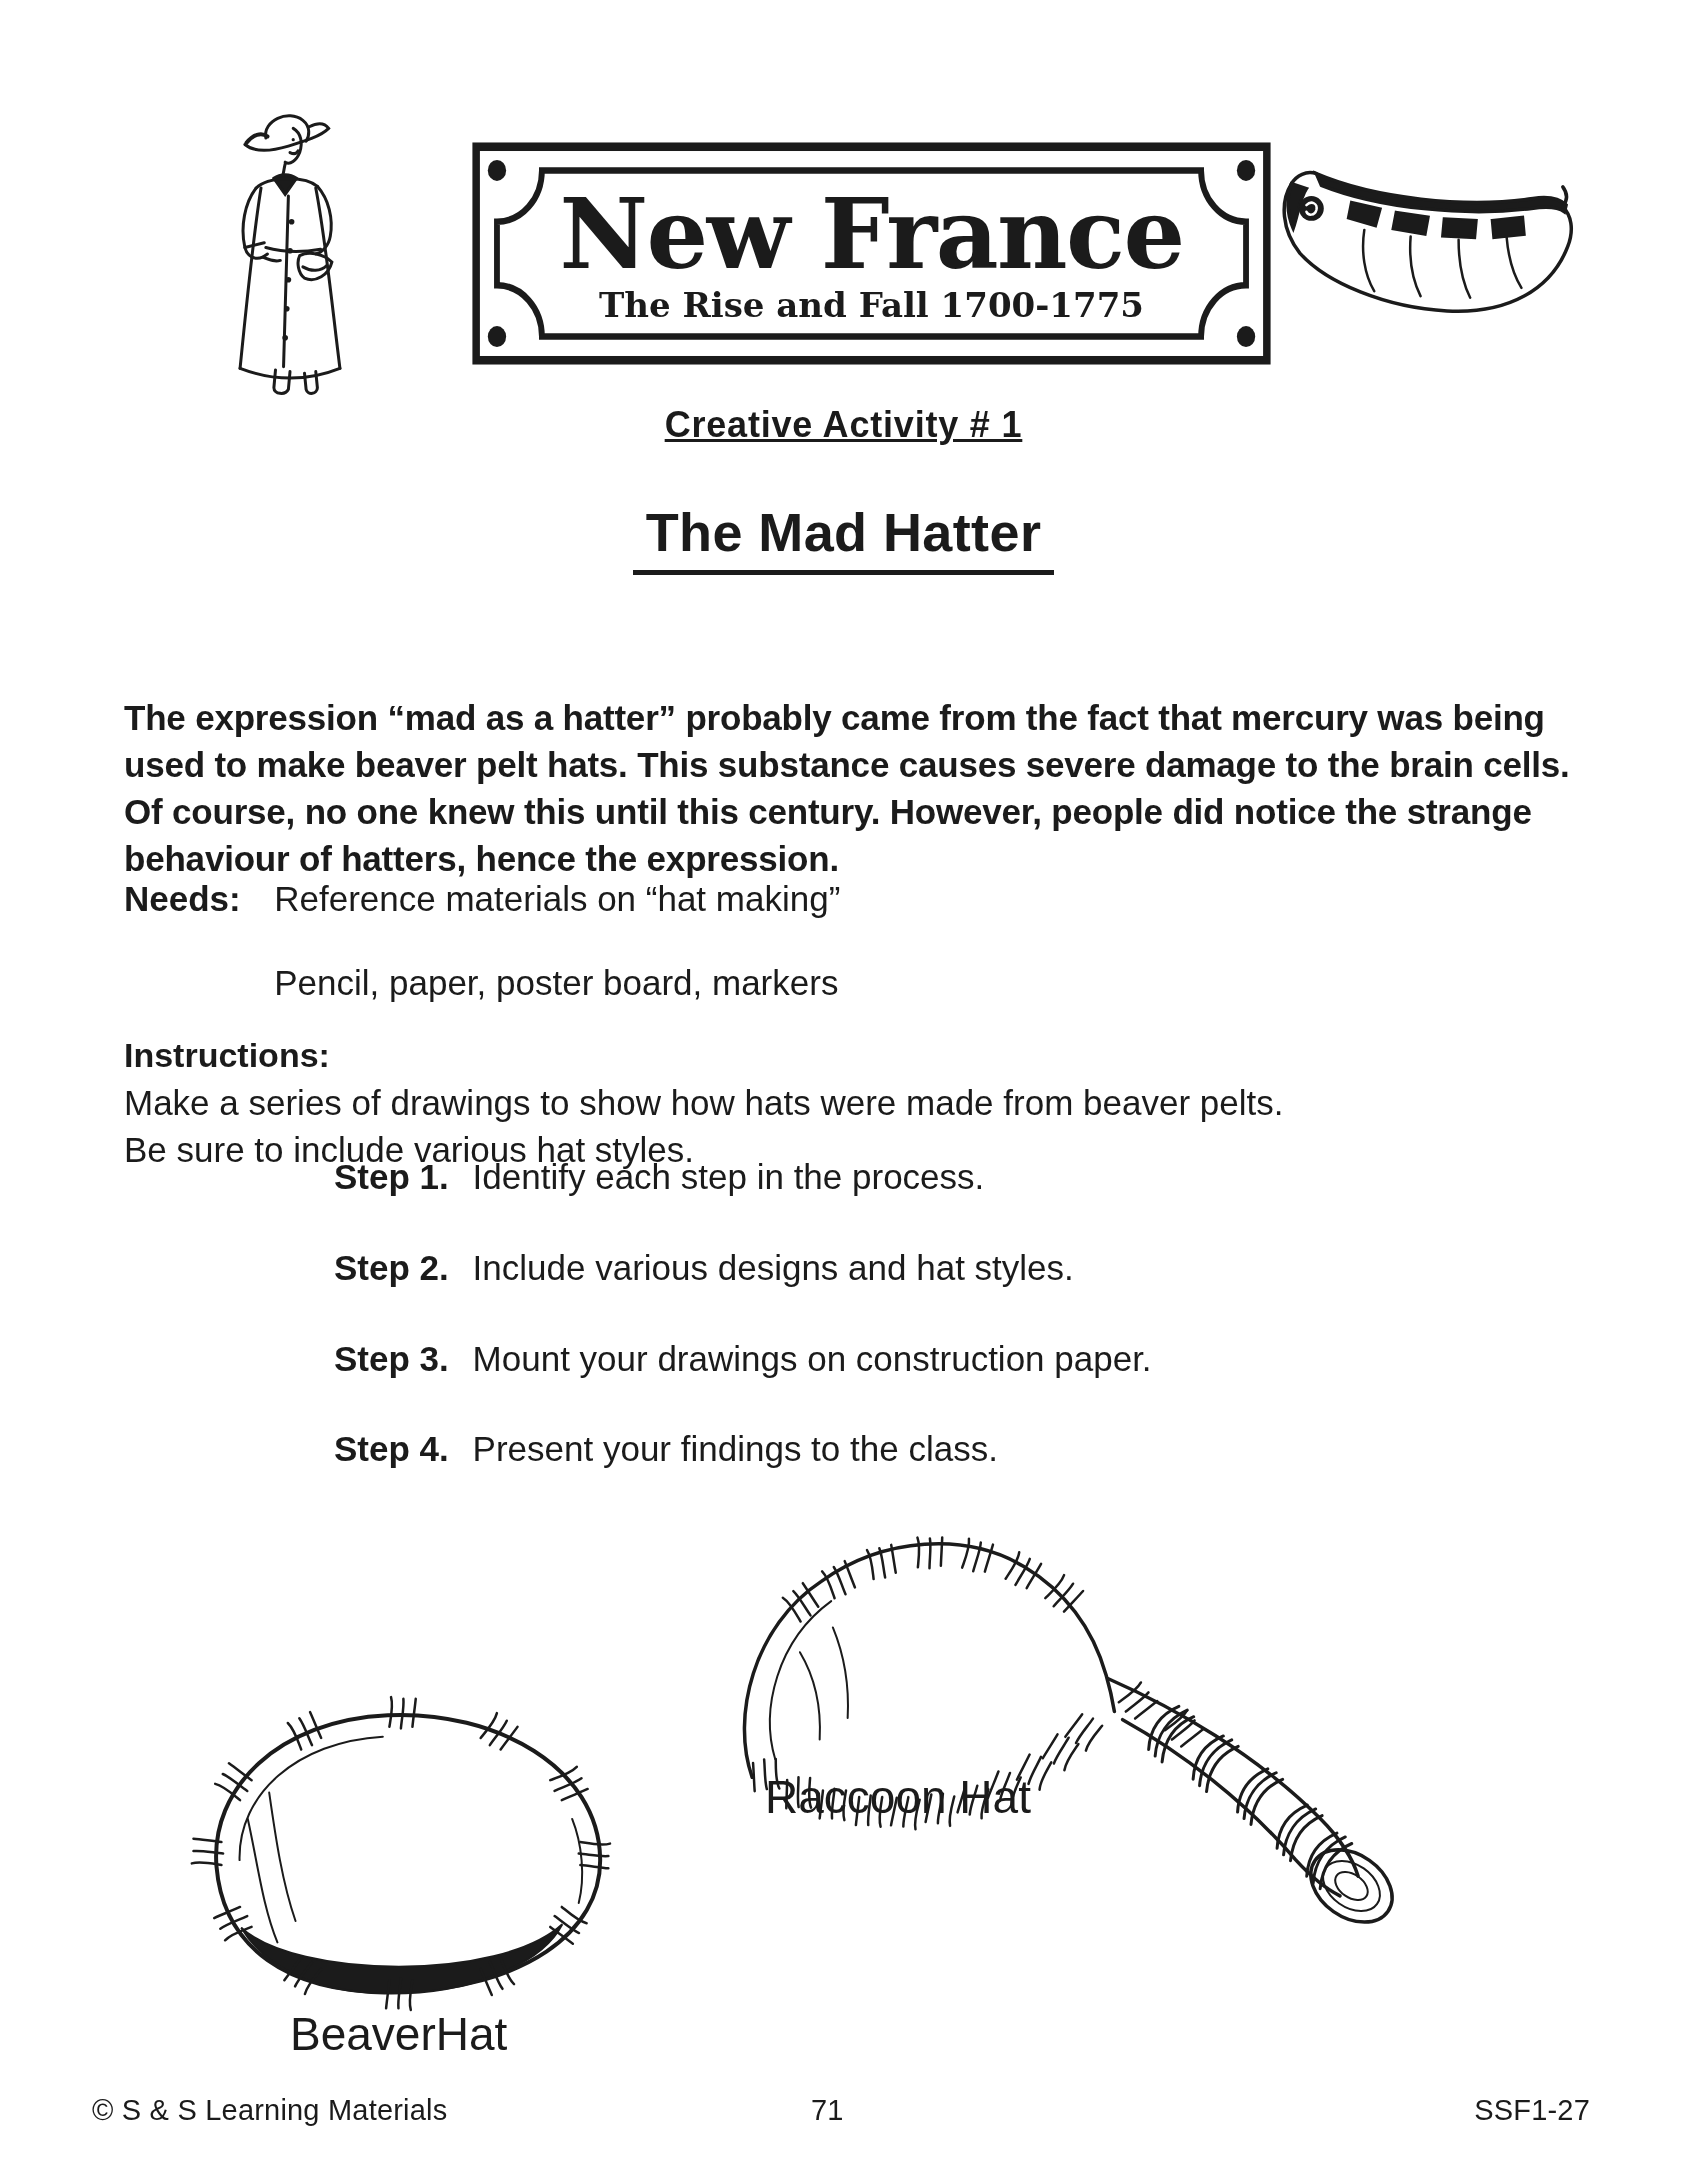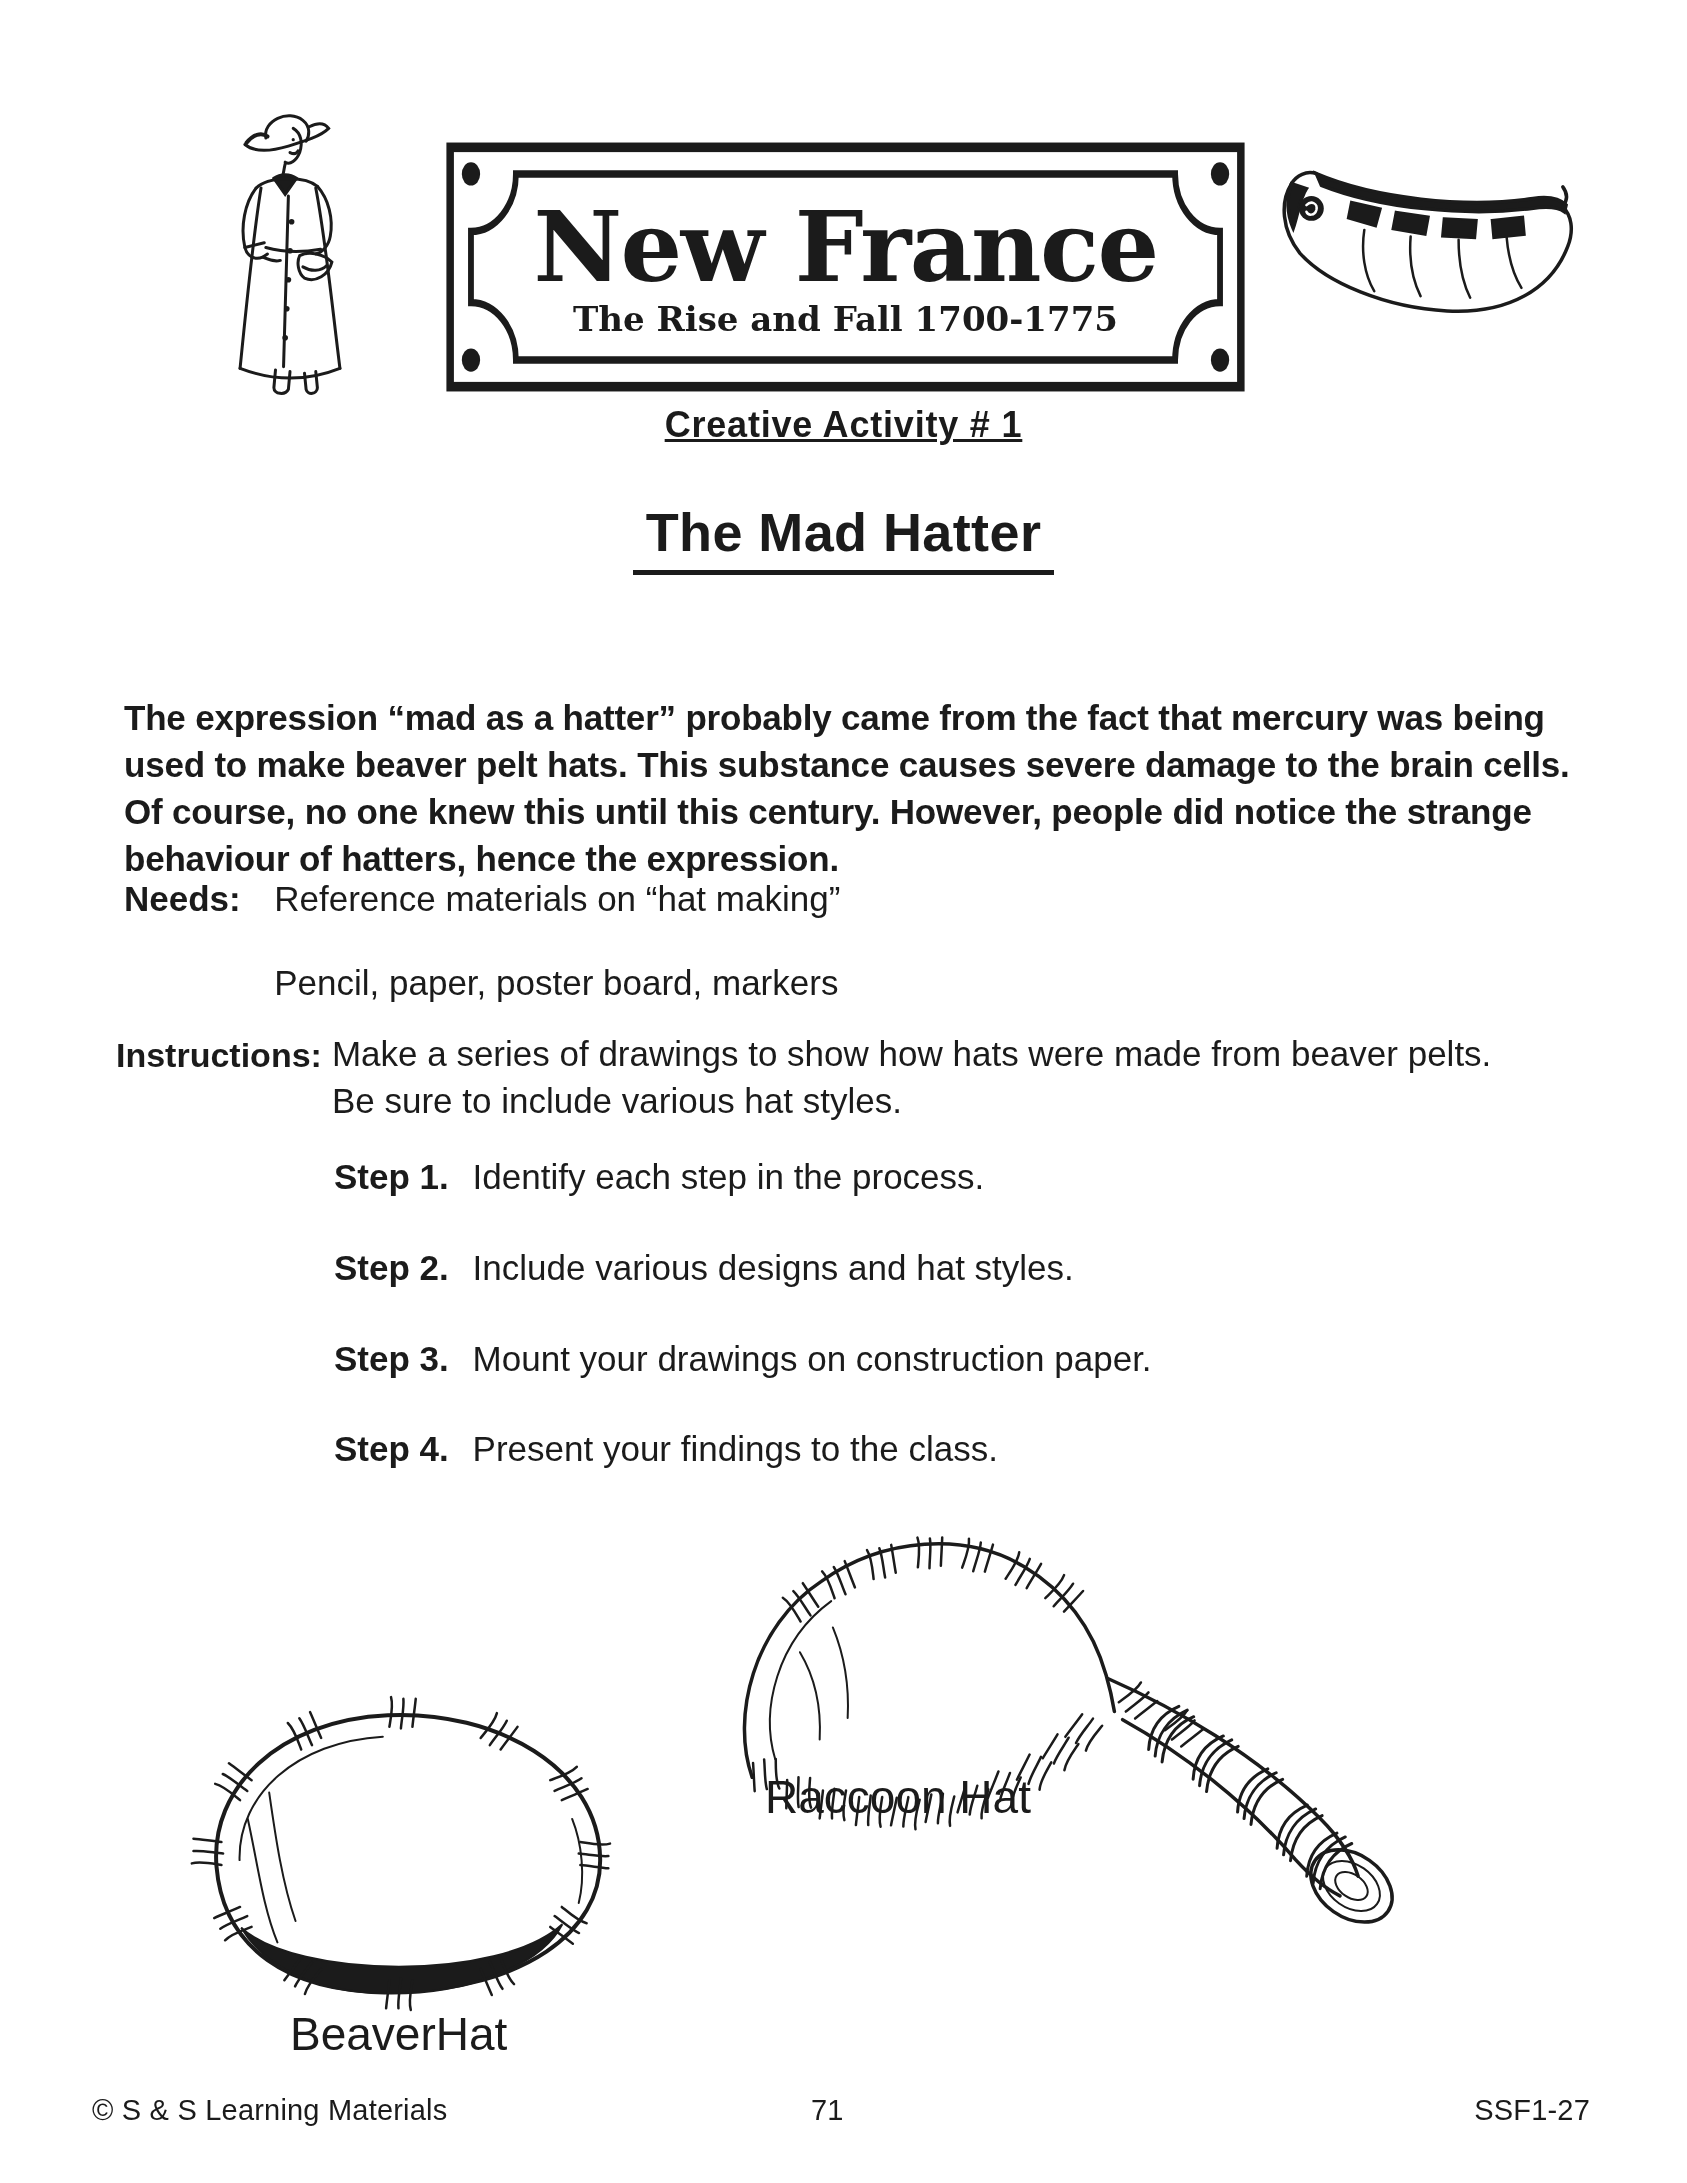--- a/index.html
+++ b/index.html
@@ -10,42 +10,42 @@
     color:#1b1b1b;
     font-family:"Liberation Sans",sans-serif;
     overflow:hidden;
   }
   svg{display:block;}
   .ill{position:absolute;}
   .ill path,.ill line,.ill ellipse,.ill circle{vector-effect:non-scaling-stroke;}
 
   
   .hatter-figure{left:221px;top:101px;width:138px;height:306px;}
-  .banner{position:absolute;left:446px;top:142px;width:799px;height:250px;}
+  .banner{position:absolute;left:472px;top:142px;width:799px;height:223px;}
   .banner-frame{position:absolute;inset:0;width:100%;height:100%;}
   .banner-text{position:absolute;inset:0;display:flex;flex-direction:column;align-items:center;justify-content:center;padding-top:3.3px;}
   .banner-title{font-family:"DejaVu Serif",serif;font-weight:bold;font-size:97px;line-height:1.02;letter-spacing:-1.6px;white-space:nowrap;}
   .banner-sub{font-family:"DejaVu Serif",serif;font-weight:bold;font-size:34px;margin-top:1.6px;white-space:nowrap;}
   .canoe{left:1275px;top:150px;width:306px;height:183px;}
 
   
   .activity-heading{position:absolute;top:404px;left:0;width:100%;text-align:center;
     font-size:36px;font-weight:bold;letter-spacing:0.8px;text-decoration:underline;}
   .title-wrap{position:absolute;top:501px;left:0;width:100%;text-align:center;}
   .page-title{display:inline-block;font-size:54px;font-weight:bold;
     border-bottom:5.8px solid #1b1b1b;padding:0 13px 6.6px 13px;letter-spacing:0.4px;}
 
   
   .intro{position:absolute;left:124px;top:659px;width:1448px;
     font-size:35px;line-height:47px;letter-spacing:-0.2px;font-weight:bold;}
   .lbl{font-weight:bold;flex:0 0 auto;}
   .needs{position:absolute;left:124px;top:875px;display:flex;font-size:35px;line-height:47px;gap:22px;}
   .needs .lbl{margin-right:11.5px;}
   .needs-items .item + .item{margin-top:37px;}
-  .instructions{position:absolute;left:116px;top:1030px;display:flex;font-size:35px;line-height:47px;}
+  .instructions{position:absolute;left:124px;top:1030px;display:flex;font-size:35px;line-height:47px;flex-direction:column;}
   .instructions .lbl{font-size:34px;margin-right:10px;padding-top:1.6px;}
   .instructions .txt{width:1191px;}
   .step{position:absolute;left:334px;display:flex;font-size:35px;line-height:47px;}
   .step .lbl{width:132px;margin-right:6.6px;}
   .step-1{top:1153px;} .step-2{top:1244px;} .step-3{top:1335px;} .step-4{top:1425px;}
 
   
   .raccoon-hat{left:676px;top:1504px;width:750px;height:461px;}
   .beaver-hat{left:177px;top:1687px;width:461px;height:338px;}
   .hat-label{position:absolute;font-size:46px;font-weight:normal;letter-spacing:0;z-index:3;white-space:nowrap;}

